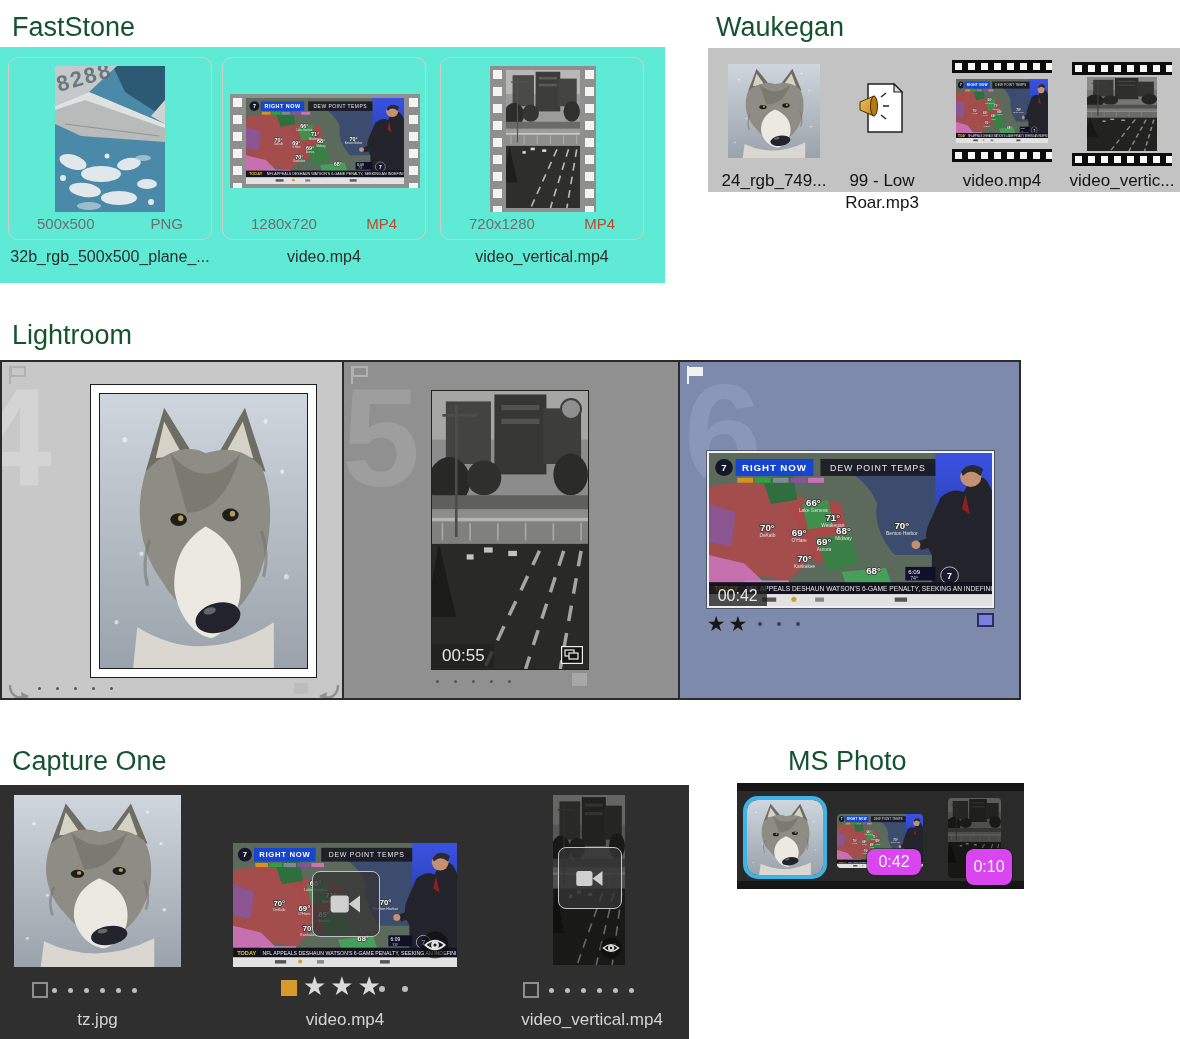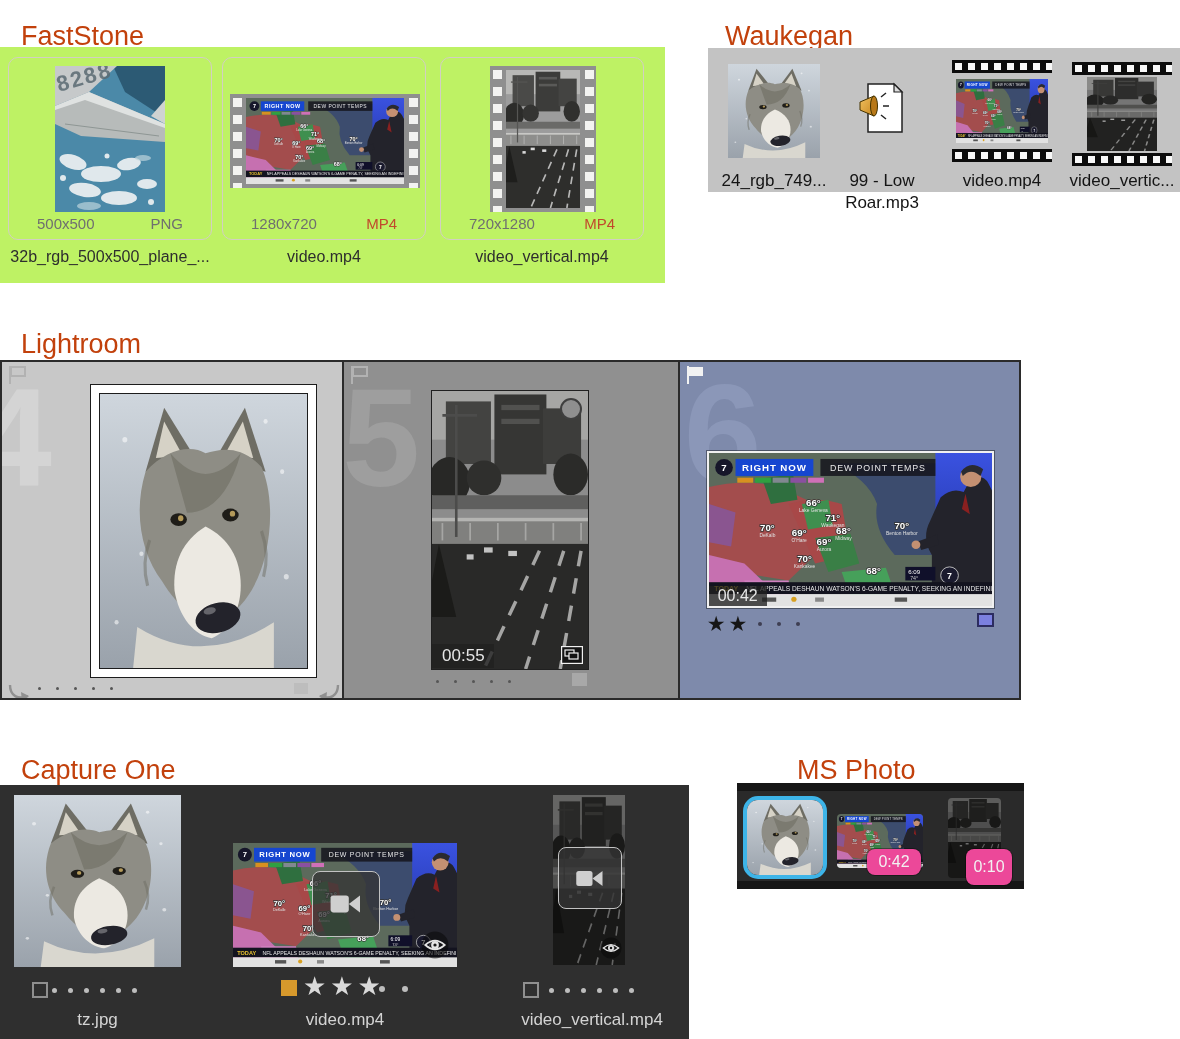--- a/index.html
+++ b/index.html
@@ -1,24 +1,24 @@
 <!DOCTYPE html>
 <html><head>
 <meta charset="utf-8">
 <style>
   html,body{margin:0;padding:0}
   body{width:1180px;height:1039px;position:relative;background:#fff;
        font-family:"Liberation Sans",sans-serif;overflow:hidden}
   .abs{position:absolute}
   .fill{display:block;width:100%;height:100%}
-  .hdr{position:absolute;margin:13px;font:400 27px "Liberation Sans",sans-serif;color:#c2410c;white-space:nowrap}
+  .hdr{position:absolute;margin:4px;font:400 27px "Liberation Sans",sans-serif;color:#14532d;white-space:nowrap}
   svg text{font-family:"Liberation Sans",sans-serif}
 
   
-  .fs-panel{background:#bef264}
+  .fs-panel{background:#5eead4}
   .fs-card{position:absolute;top:10px;width:204px;height:183px;border:1px solid #d2cfc2;border-radius:10px;box-sizing:border-box}
   .fs-dims{position:absolute;bottom:7px;left:0;right:0;display:flex;justify-content:space-between;
            padding:0 28px;font-size:15px;color:#6f6f6f}
   .fmt-red{color:#c14a2c}
   .fs-name{position:absolute;top:201px;width:204px;font-size:16px;color:#2e2e2e;text-align:center;white-space:nowrap}
   .film-h{display:flex;background:#8f8f8f}
   .film-v{display:flex;background:#8f8f8f}
   .sprocket-col{width:14px;background-color:transparent;
     background-image:repeating-linear-gradient(to bottom,transparent 0 4px,#f3f3f1 4px 13px,transparent 13px 17px);
     background-size:9px 100%;background-repeat:no-repeat;background-position:center 0}
@@ -54,21 +54,21 @@
   .co-sq{position:absolute;width:12px;height:12px;border:2px solid #8f8f8f}
   .co-sq.filled{width:16px;height:16px;background:#d7992c;border:none}
   .co-stars{position:absolute;font-size:26px;color:#dadada;letter-spacing:4px;line-height:1}
   .codot{width:5px;height:5px;background:#bdbdbd;margin-right:11px}
 
   
   .ms-panel{background:#2a2a2a}
   .ms-strip{position:absolute;left:0;width:100%;height:8px;background:#161616}
   .ms-thumb{position:absolute;border-radius:4px;overflow:hidden}
   .ms-sel{position:absolute;border:4px solid #3db4e8;border-radius:15px;overflow:hidden;box-sizing:border-box}
-  .ms-badge{position:absolute;background:#ec4899;border-radius:8px;color:#f2f2f2;font-size:16px;
+  .ms-badge{position:absolute;background:#d946ef;border-radius:8px;color:#f2f2f2;font-size:16px;
             display:flex;align-items:center;justify-content:center;box-shadow:0 0 0 1px rgba(0,0,0,.35)}
 </style>
 </head>
 <body>
 
 <div id="root">
 
 <svg width="0" height="0" style="position:absolute" aria-hidden="true">
 <defs>
   <linearGradient id="g-wolfbg" x1="0" y1="0" x2="0" y2="1">

